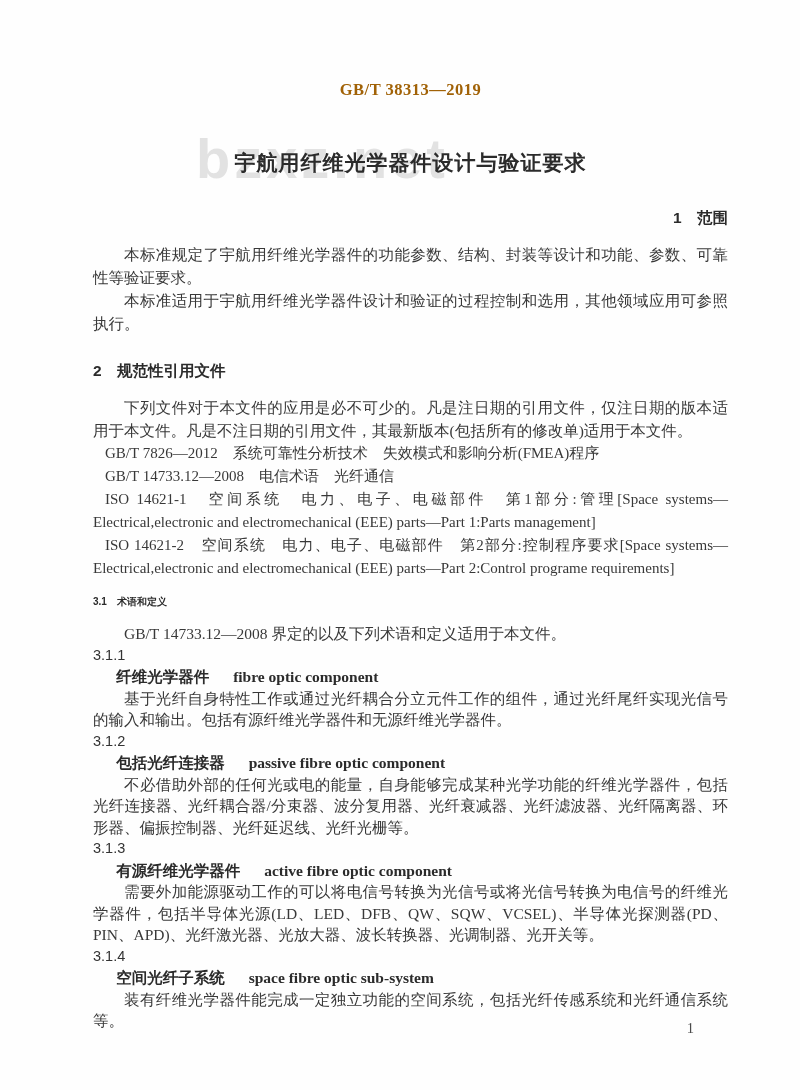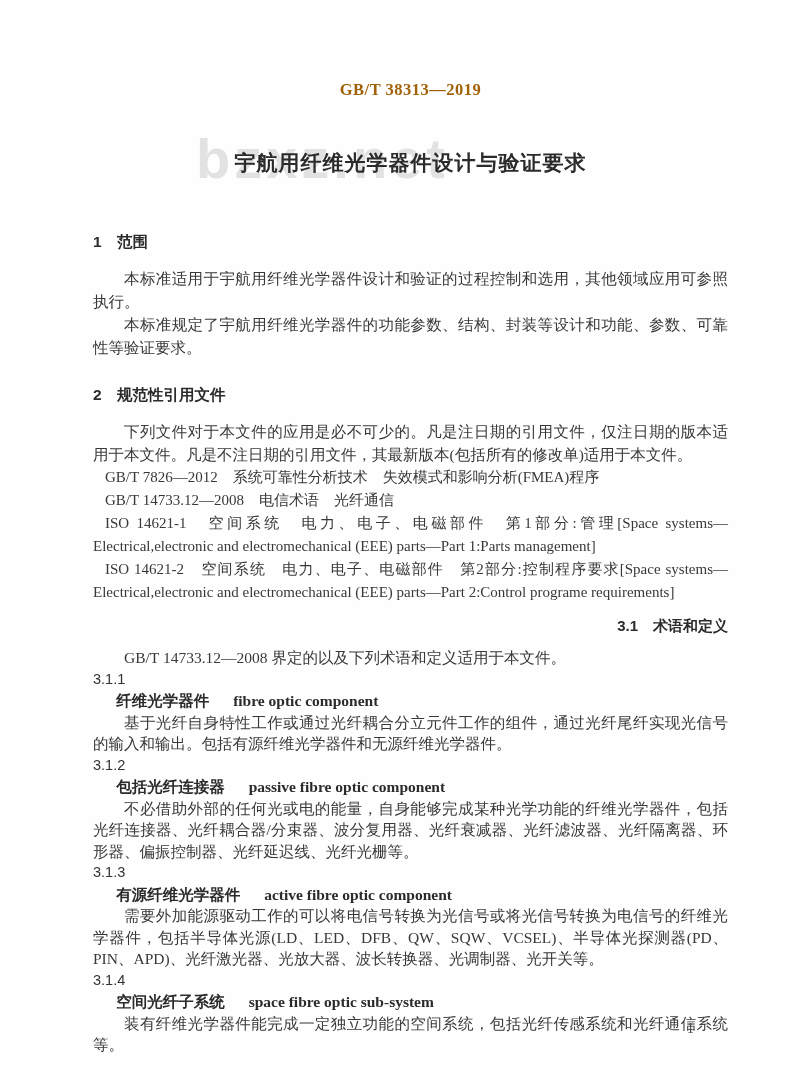--- a/index.html
+++ b/index.html
@@ -47,24 +47,24 @@
     color:#2b2b2b;
     line-height:30px;
   }
   .clause-h{
     font-family:"Liberation Sans", sans-serif;
     font-weight:700;
     font-size:15.5px;
     color:#2b2b2b;
     line-height:23px;
   }
-  .h-s1{margin:52px 0 14px 0;}
+  .h-s1{margin:28px 0 14px 0;text-align:right;}
   .h-s2{margin:24px 0 14px 0;}
   .h-s3{margin:10px 0 0 0;}
-  .h-s31{margin:10px 0 10px 0;font-size:15px;text-align:right;}
+  .h-s31{margin:10px 0 10px 0;font-size:10px;}
   .para{
     margin:0;
     font-size:15.5px;
     line-height:23px;
     text-align:justify;
     text-indent:2em;
   }
   .ref{
     margin:0;
     font-size:15px;
@@ -106,22 +106,22 @@
 
   <div class="watermark">bzxz.net</div>
 
   <div class="content">
 
     <div class="doc-number">GB/T 38313—2019</div>
 
     <div class="doc-title">宇航用纤维光学器件设计与验证要求</div>
 
     <div class="clause-h h-s1">1　范围</div>
+    <p class="para">本标准规定了宇航用纤维光学器件的功能参数、结构、封装等设计和功能、参数、可靠性等验证要求。</p>
     <p class="para">本标准适用于宇航用纤维光学器件设计和验证的过程控制和选用，其他领域应用可参照执行。</p>
-    <p class="para">本标准规定了宇航用纤维光学器件的功能参数、结构、封装等设计和功能、参数、可靠性等验证要求。</p>
 
     <div class="clause-h h-s2">2　规范性引用文件</div>
     <p class="para">下列文件对于本文件的应用是必不可少的。凡是注日期的引用文件，仅注日期的版本适用于本文件。凡是不注日期的引用文件，其最新版本(包括所有的修改单)适用于本文件。</p>
     <p class="ref">GB/T 7826—2012　系统可靠性分析技术　失效模式和影响分析(FMEA)程序</p>
     <p class="ref">GB/T 14733.12—2008　电信术语　光纤通信</p>
     <p class="ref">ISO 14621-1　空间系统　电力、电子、电磁部件　第1部分:管理[Space systems—Electrical,electronic and electromechanical (EEE) parts—Part 1:Parts management]</p>
     <p class="ref">ISO 14621-2　空间系统　电力、电子、电磁部件　第2部分:控制程序要求[Space systems—Electrical,electronic and electromechanical (EEE) parts—Part 2:Control programe requirements]</p>
 
     <div class="clause-h h-s31">3.1　术语和定义</div>
 

